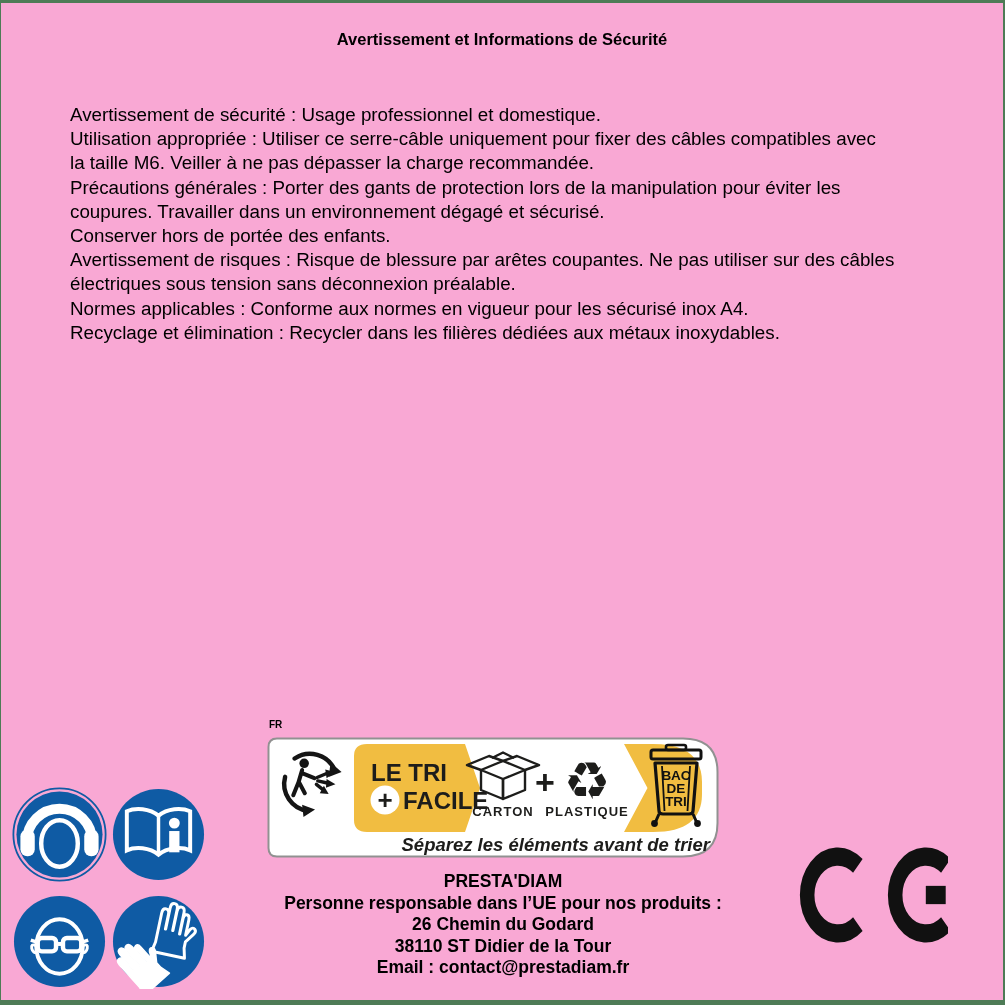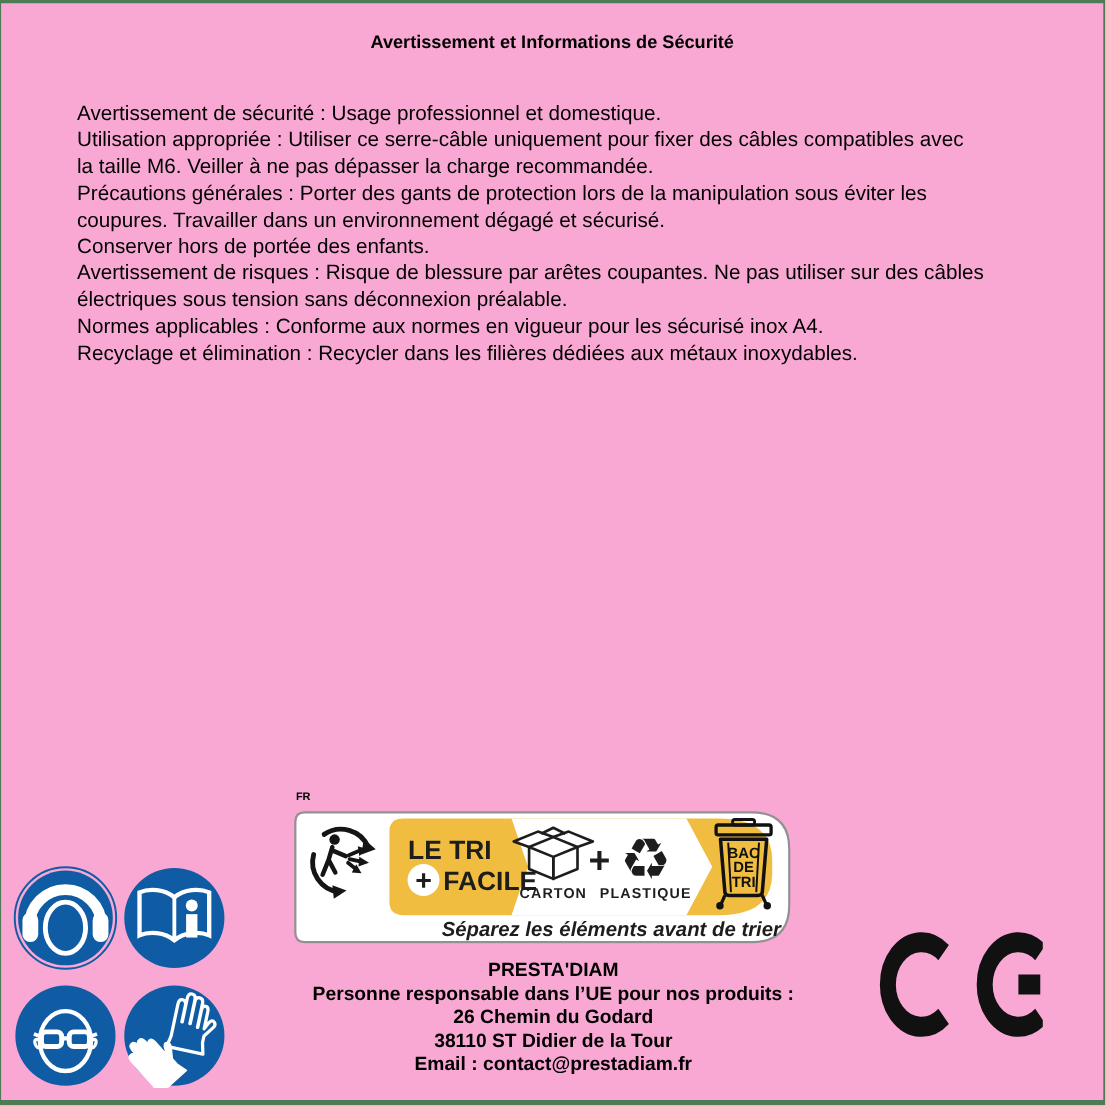--- a/index.html
+++ b/index.html
@@ -14,21 +14,21 @@
     font-family:"Liberation Sans", sans-serif;
     color:#000;
     overflow:hidden;
   }
   .title {
     position:absolute; top:27px; left:0; right:0;
     text-align:center;
     font-size:16.5px; font-weight:bold;
   }
   .body-text {
-    position:absolute; top:88px; left:69px; width:930px;
+    position:absolute; top:100px; left:69px; width:930px;
   }
   .body-text .line {
     font-size:18.8px; line-height:24.2px; white-space:nowrap;
   }
   .pictos {
     position:absolute; left:11px; top:784px;
     display:grid;
     grid-template-columns:95px 95px;
     grid-template-rows:95px 95px;
     column-gap:4px; row-gap:12px;
@@ -52,21 +52,21 @@
 <body>
 
 <div class="page">
 
   <div class="title">Avertissement et Informations de Sécurité</div>
 
   <div class="body-text">
     <div class="line">Avertissement de sécurité : Usage professionnel et domestique.</div>
     <div class="line">Utilisation appropriée : Utiliser ce serre-câble uniquement pour fixer des câbles compatibles avec</div>
     <div class="line">la taille M6. Veiller à ne pas dépasser la charge recommandée.</div>
-    <div class="line">Précautions générales : Porter des gants de protection lors de la manipulation sous éviter les</div>
+    <div class="line">Précautions générales : Porter des gants de protection lors de la manipulation pour éviter les</div>
     <div class="line">coupures. Travailler dans un environnement dégagé et sécurisé.</div>
     <div class="line">Conserver hors de portée des enfants.</div>
     <div class="line">Avertissement de risques : Risque de blessure par arêtes coupantes. Ne pas utiliser sur des câbles</div>
     <div class="line">électriques sous tension sans déconnexion préalable.</div>
     <div class="line">Normes applicables : Conforme aux normes en vigueur pour les sécurisé inox A4.</div>
     <div class="line">Recyclage et élimination : Recycler dans les filières dédiées aux métaux inoxydables.</div>
   </div>
 
   <div class="pictos">
 

